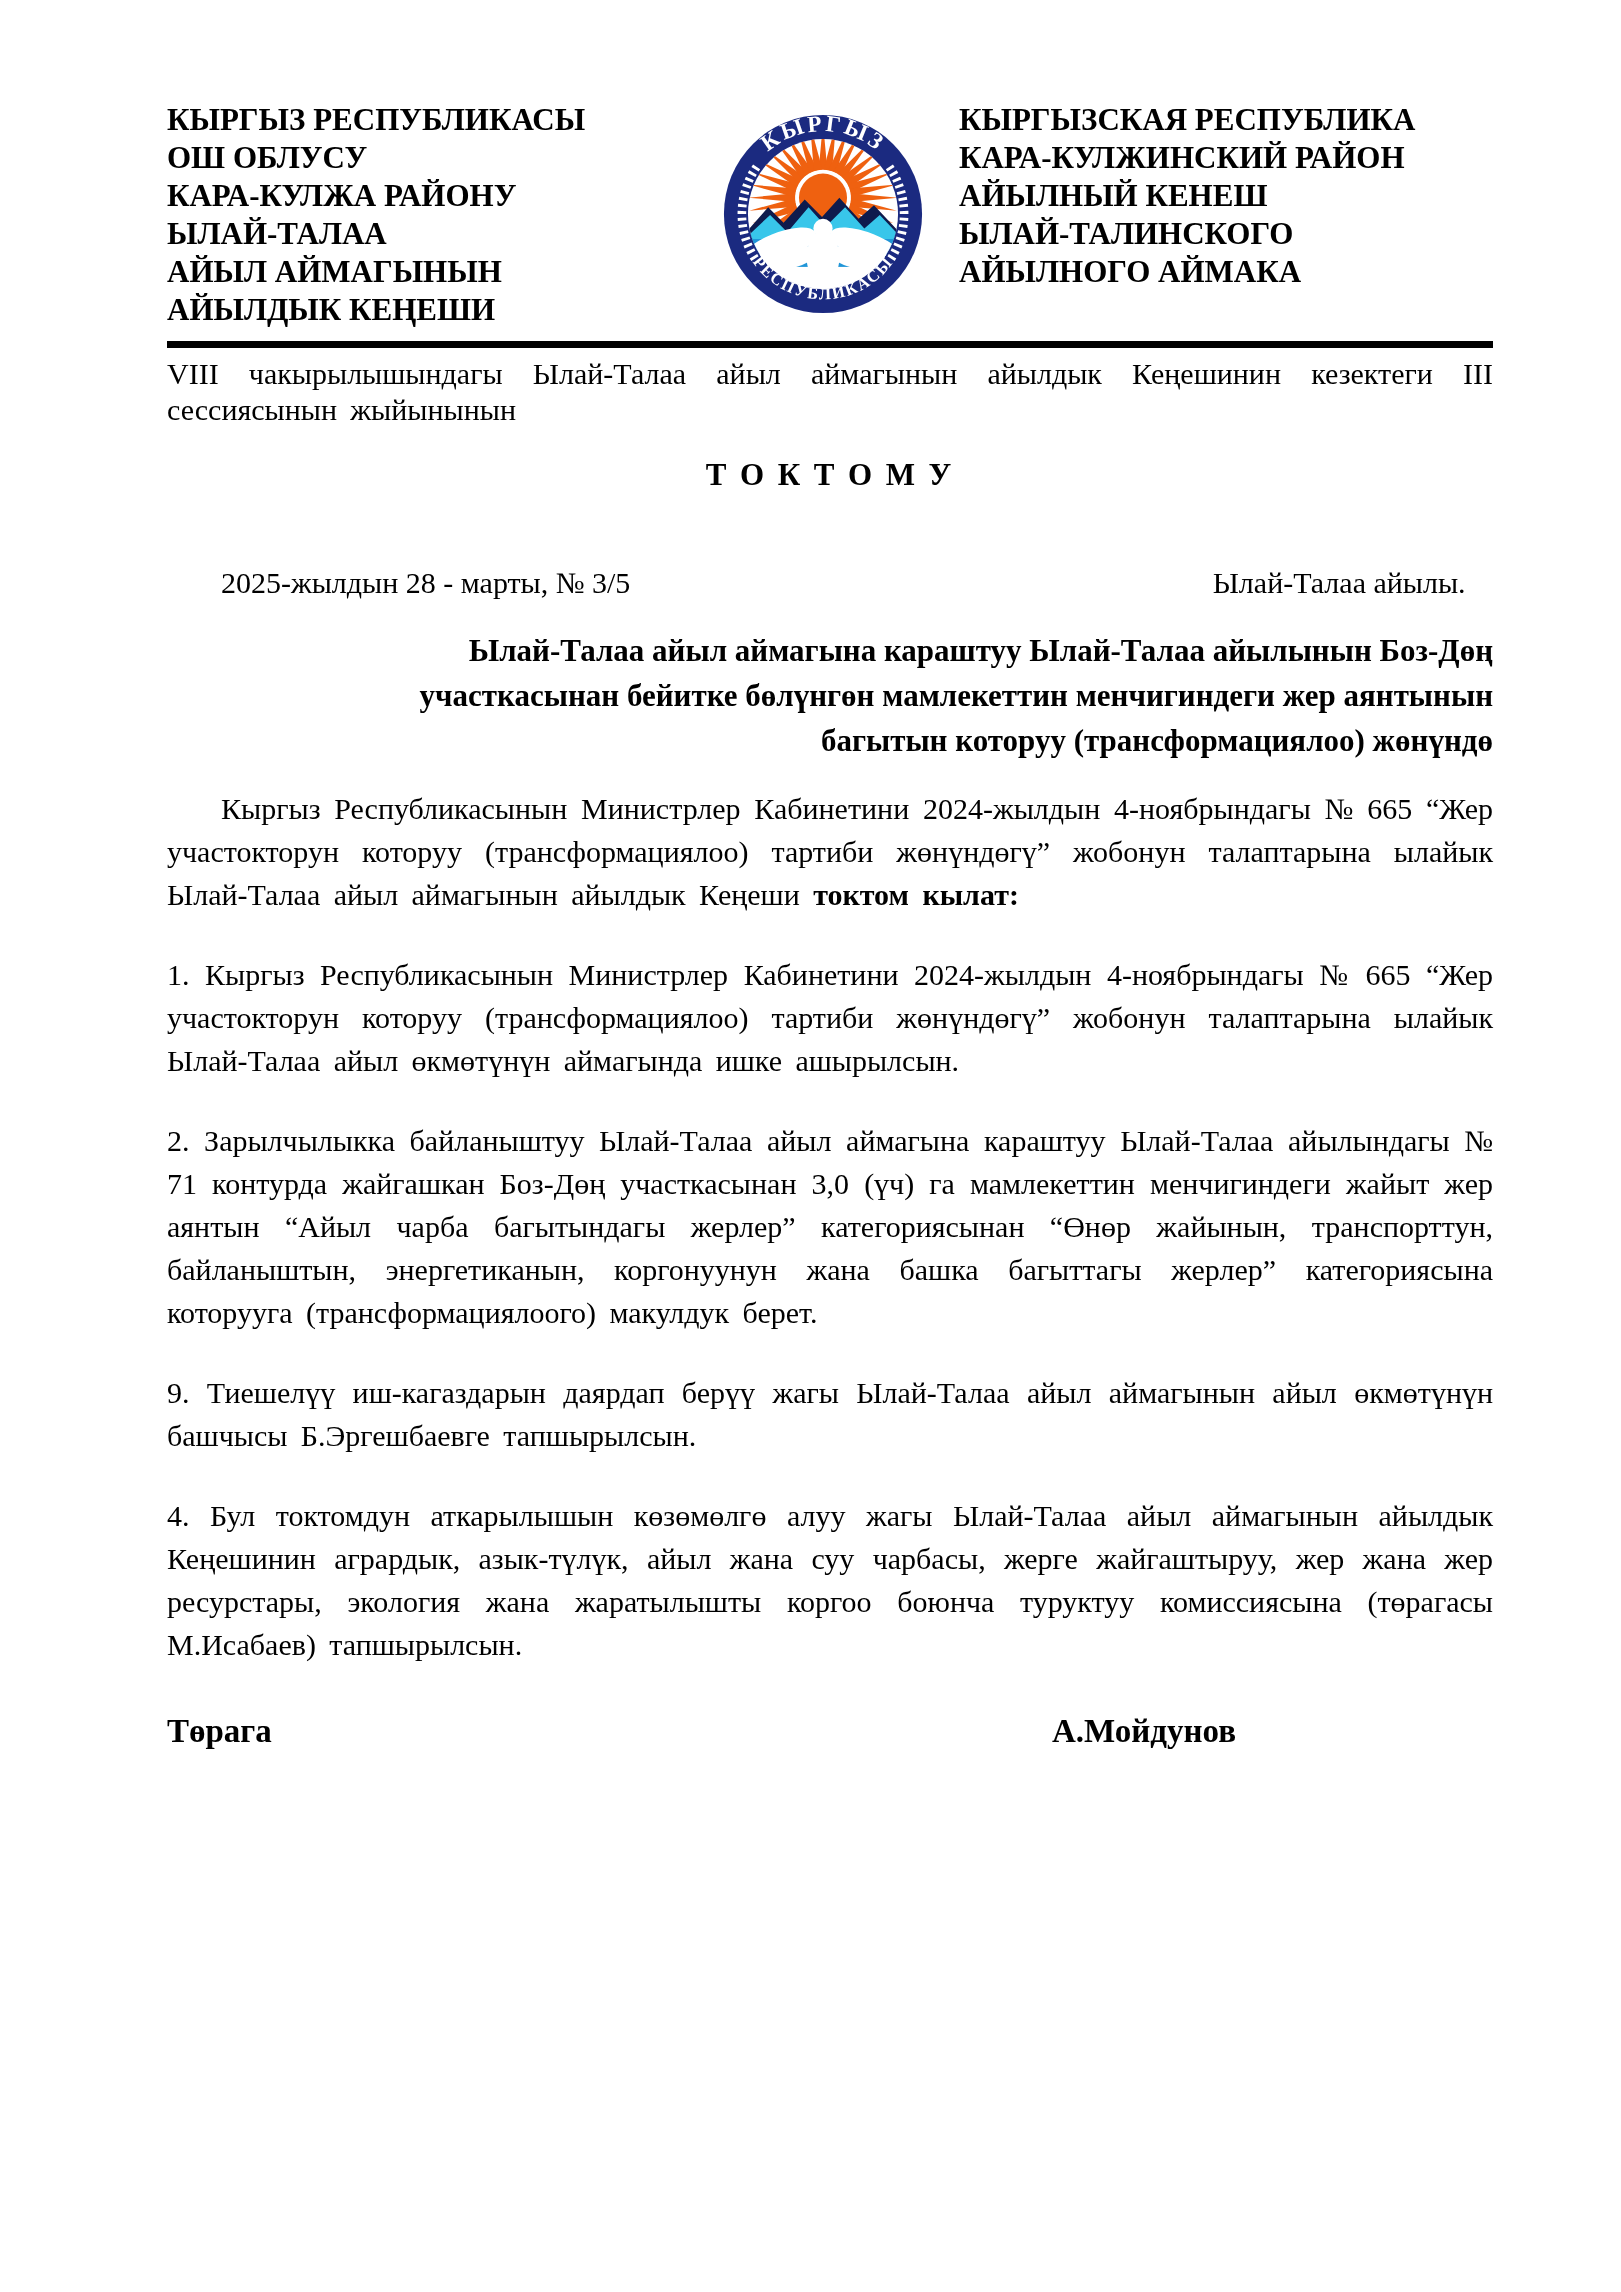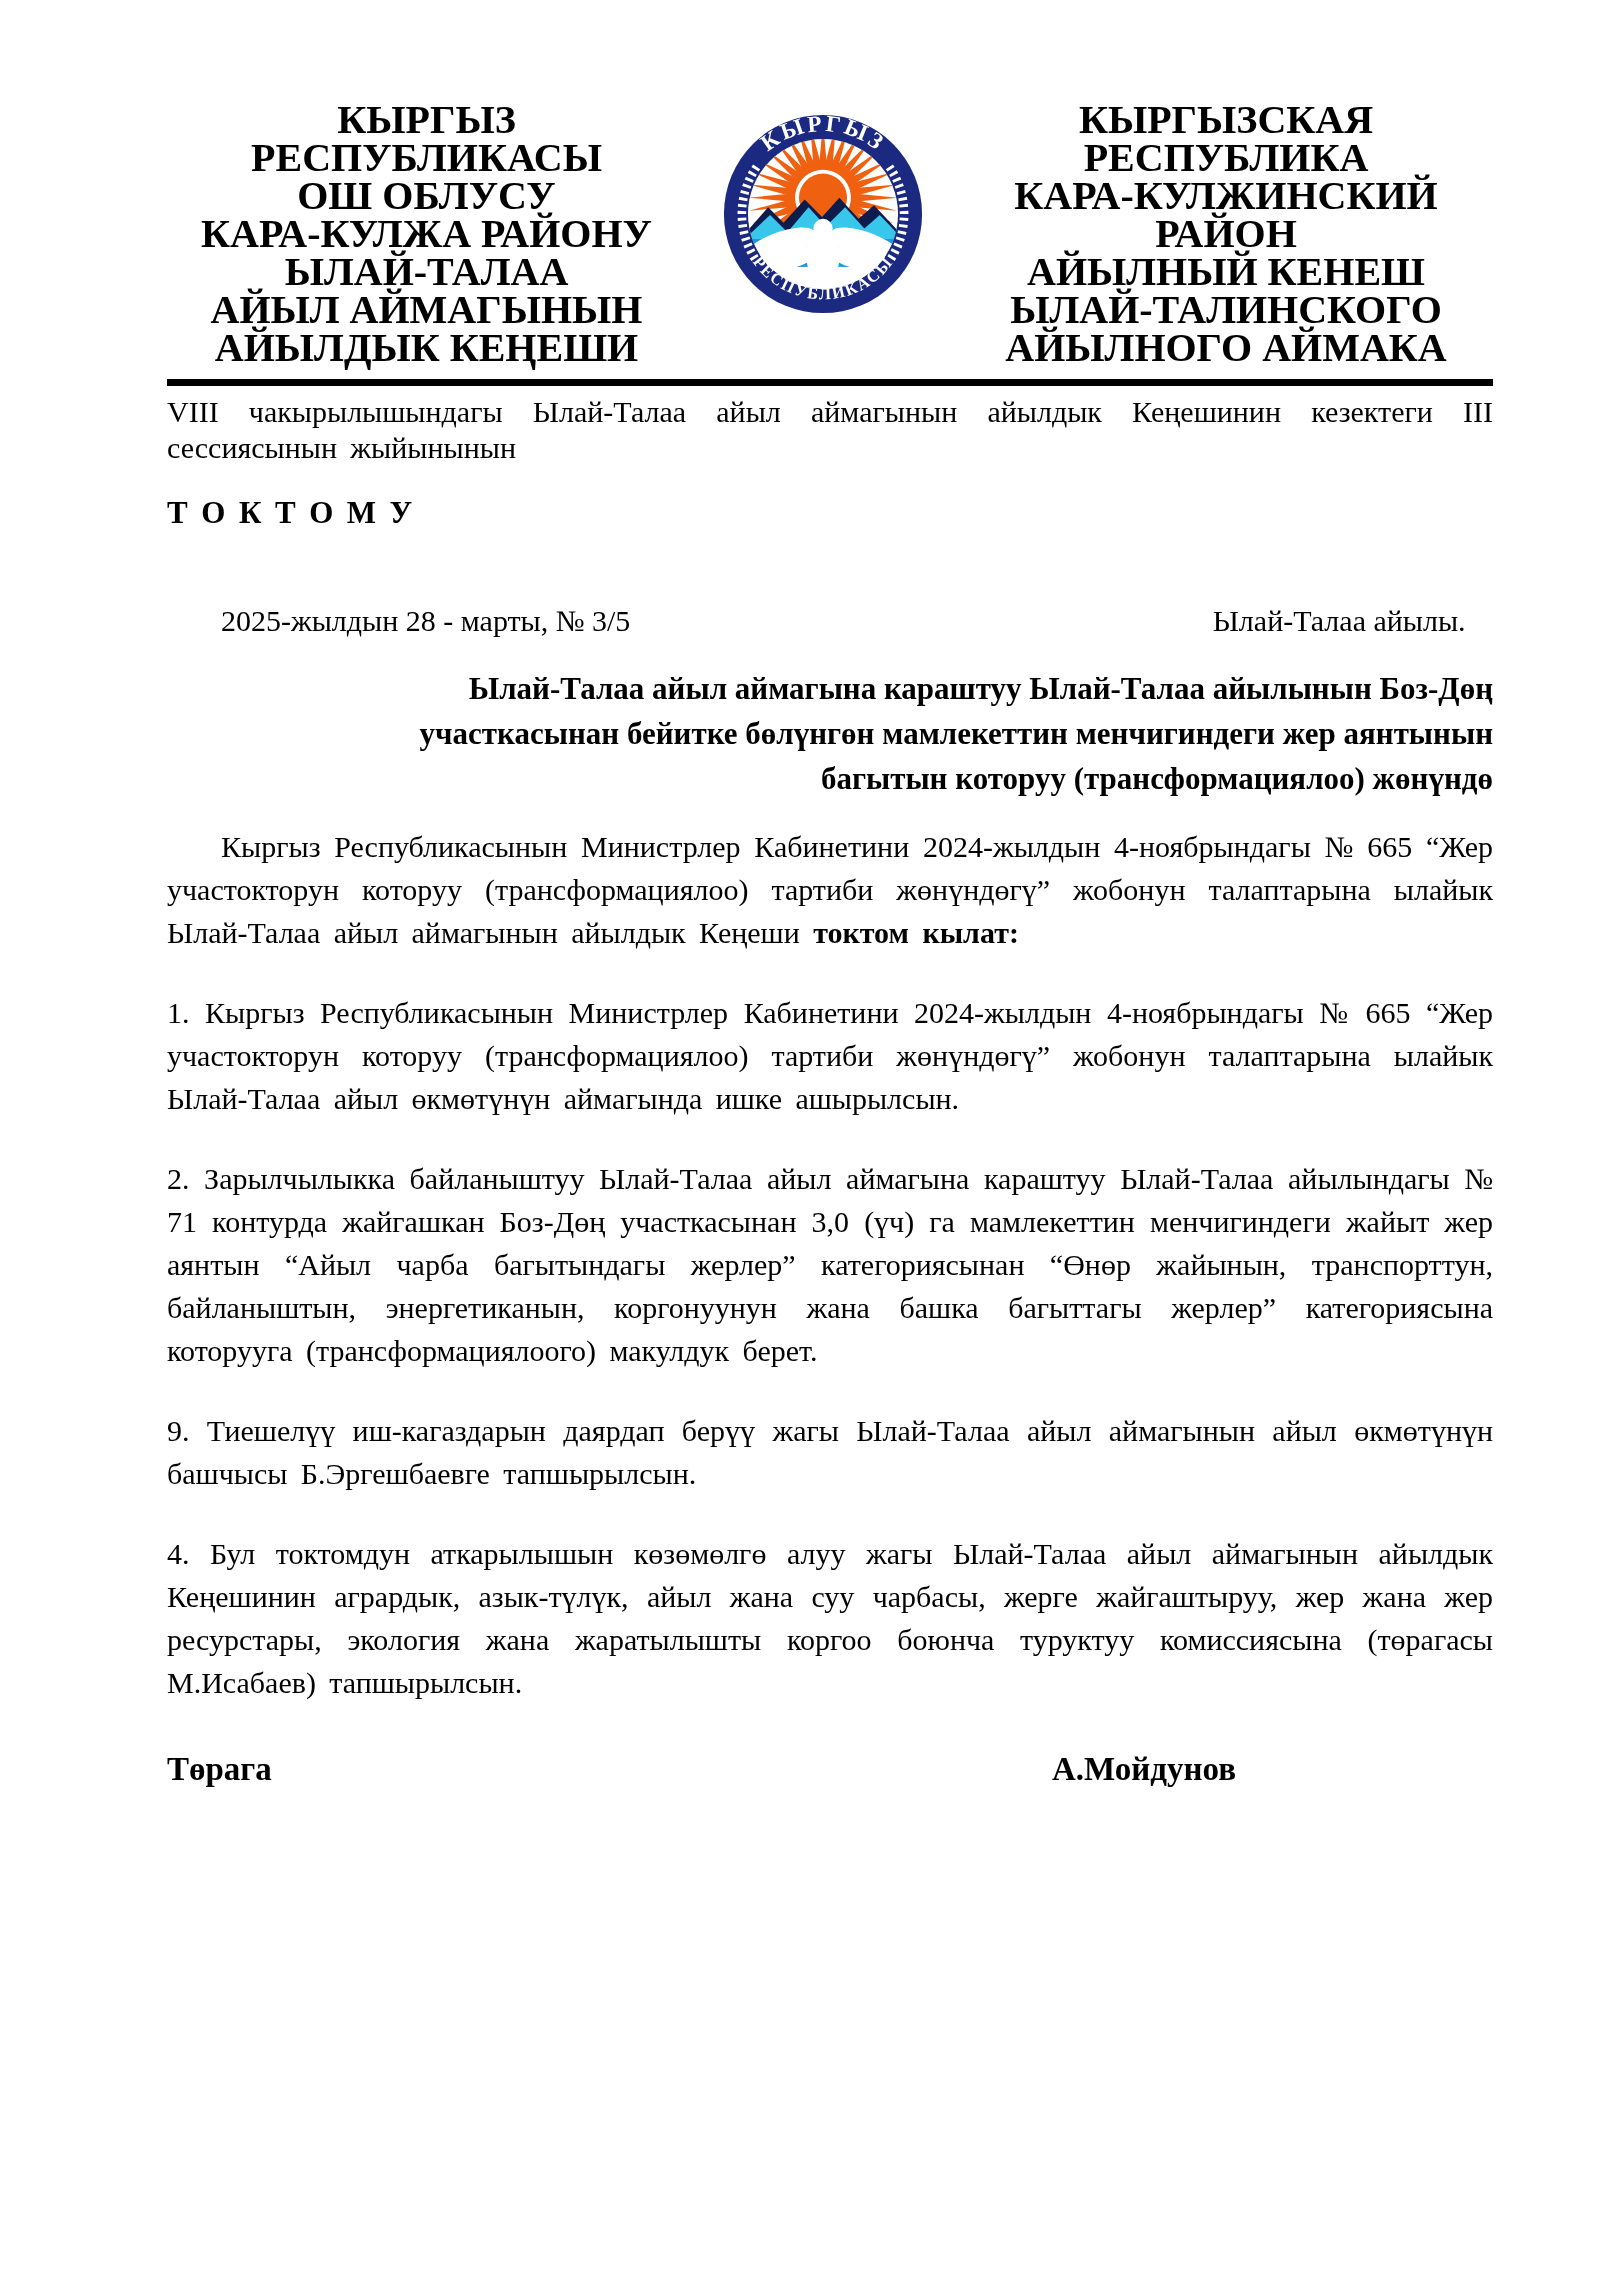--- a/index.html
+++ b/index.html
@@ -8,32 +8,32 @@
     width:1621px;height:2293px;
     background:#ffffff;
     font-family:"Liberation Serif","DejaVu Serif",serif;
     color:#000;
     margin:0 auto;
     overflow:hidden;
   }
   .content{position:absolute;left:167px;top:0;width:1326px;}
   
   .letterhead{display:flex;margin-top:101px;align-items:flex-start;}
-  .lh-col{font-weight:bold;font-size:40px;line-height:38px;text-align:center;}
+  .lh-col{font-weight:bold;font-size:31px;line-height:38px;}
   .lh-left{width:519px;}
   .lh-right{width:534px;}
   .emblem-cell{flex:1;display:flex;justify-content:center;padding-top:11.8px;}
   .divider{height:6.9px;background:#000;margin-top:11.8px;}
   
   .session{
     margin:8.8px 0 0 0;font-size:30px;line-height:36px;
     text-align:justify;word-spacing:5.9px;
   }
   .doc-type{
-    margin-top:29px;
+    margin-top:29px;text-align:center;
     font-weight:bold;font-size:31px;letter-spacing:2.9px;
   }
   .date-row{
     margin-top:73px;display:flex;justify-content:space-between;
     font-size:30px;
   }
   .date-left{padding-left:54px;}
   .date-right{margin-right:27.4px;}
   .decree-title{
     margin-top:27.4px;font-weight:bold;font-size:31px;line-height:45px;

